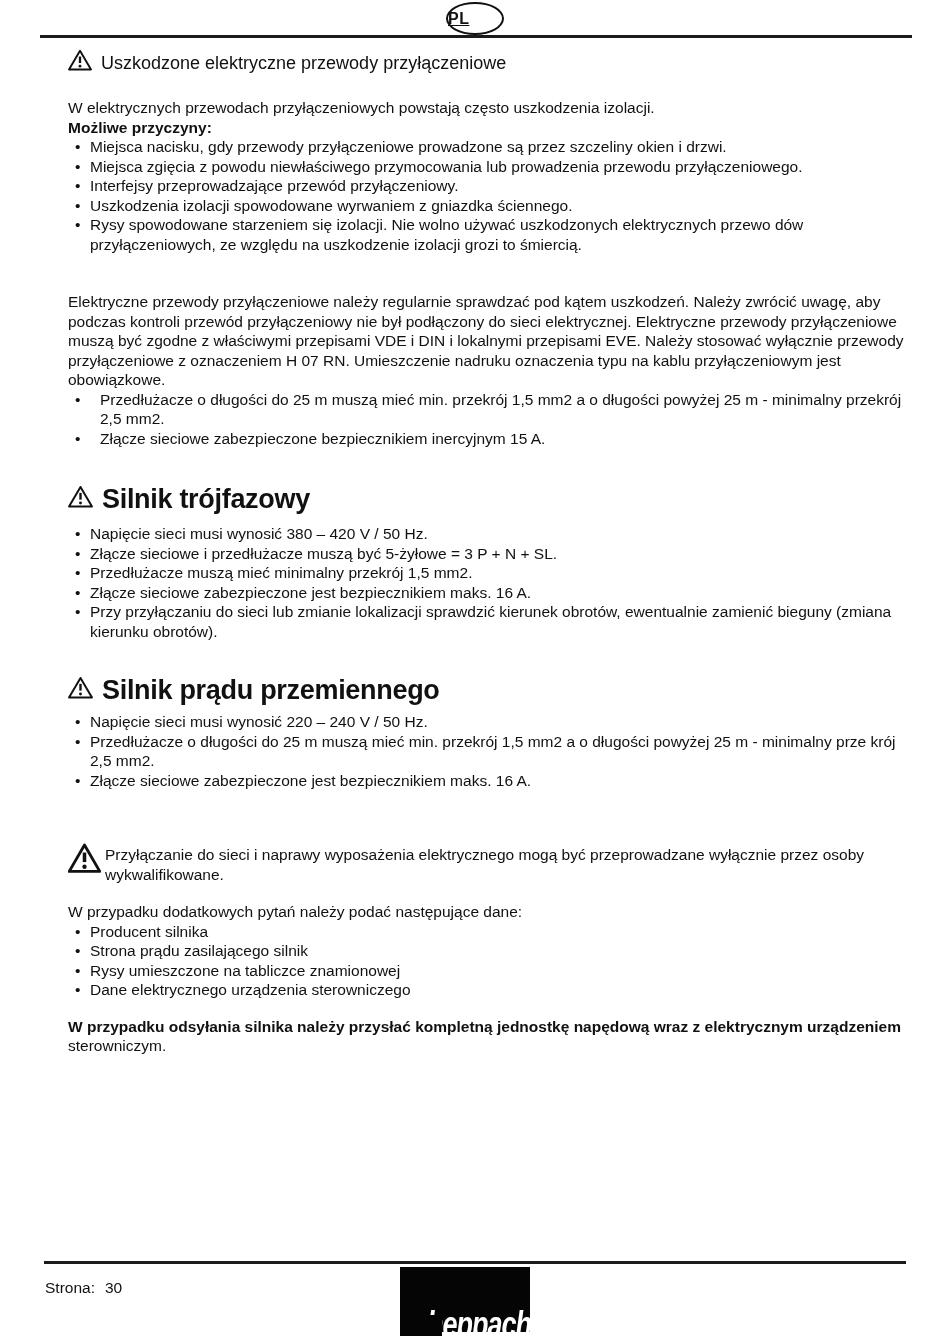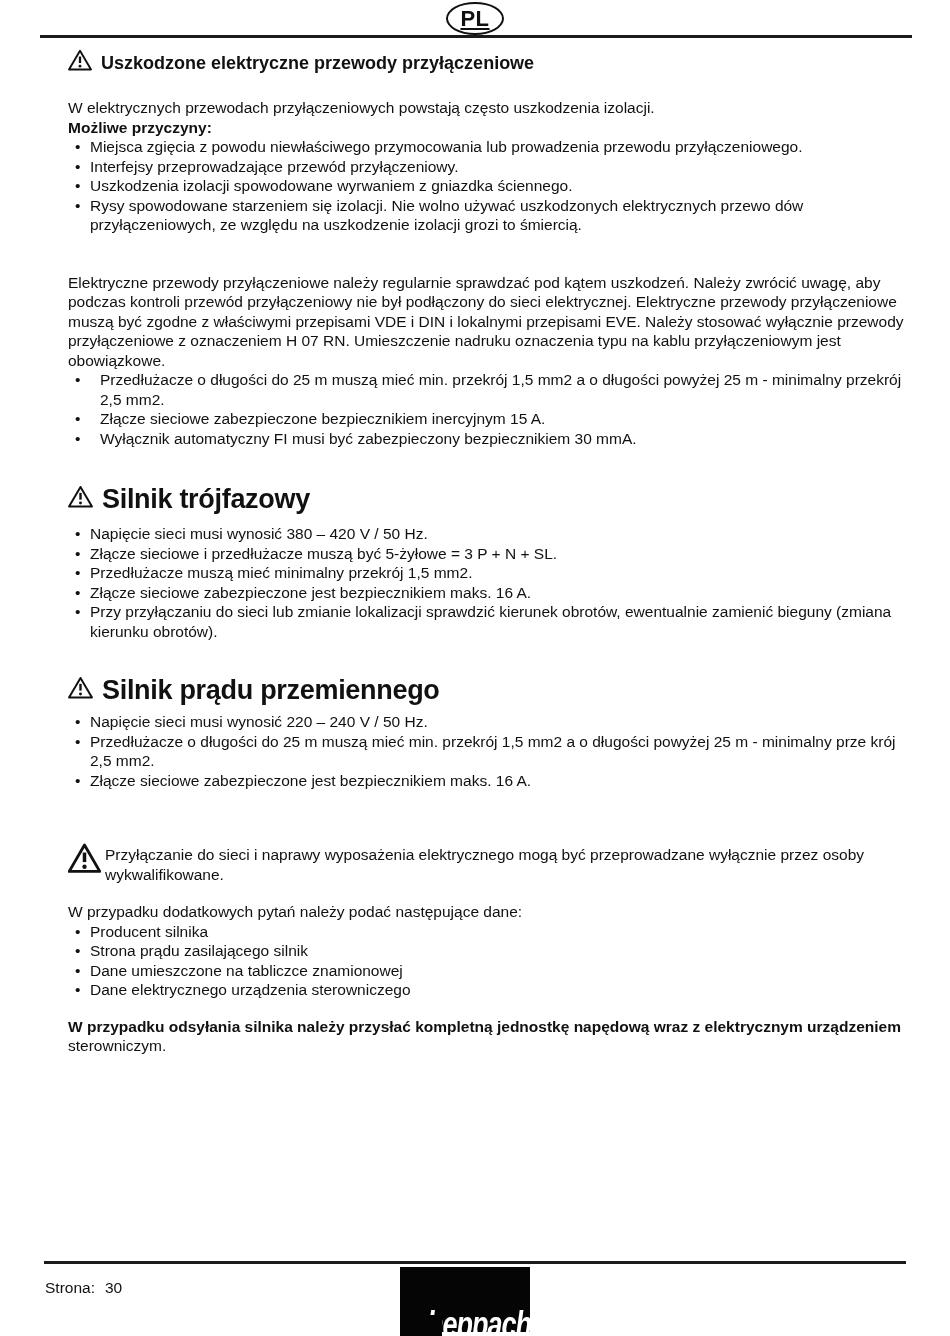--- a/index.html
+++ b/index.html
@@ -12,29 +12,29 @@
     font-size:15.5px;
     line-height:19.5px;
     overflow:hidden;
   }
 
   
   .pl-badge {
     position:absolute; top:2px; left:50%; transform:translateX(-50%);
     width:58px; height:33px;
     border:2.5px solid #111; border-radius:50%;
-    display:flex; align-items:center; justify-content:center;
-    font-weight:bold; font-size:22px; letter-spacing:0.5px;text-decoration:underline;
+    display:flex; align-items:center; justify-content:flex-start;
+    font-weight:bold; font-size:16px; letter-spacing:0.5px;text-decoration:underline;
   }
   .top-rule { position:absolute; top:35px; left:40px; right:38px; height:3px; background:#1b1b1b; }
 
   
   .col { position:absolute; left:68px; width:840px; }
 
-  .h-small { display:flex; align-items:center; gap:9px; font-weight:bold; font-size:18px; line-height:24px; }
+  .h-small { display:flex; align-items:center; gap:9px; font-weight:normal; font-size:18px; line-height:24px; }
   .h-big   { display:flex; align-items:flex-start; gap:9px; font-weight:bold; font-size:27px; line-height:30px; letter-spacing:-0.3px; }
   .warn-icon { flex:0 0 auto; display:inline-block; }
 
   .bold { font-weight:bold; }
 
   ul.blist { list-style:none; }
   ul.blist li { position:relative; padding-left:22px; }
   ul.blist li::before { content:"•"; position:absolute; left:7px; }
   ul.blist.wide li { padding-left:32px; }
 
@@ -72,30 +72,30 @@
         <path d="M12 1.8 L23 20.5 H1 Z" fill="none" stroke="#111" stroke-width="1.9" stroke-linejoin="round"></path>
         <line x1="12" y1="7.5" x2="12" y2="14" stroke="#111" stroke-width="2.3"></line>
         <circle cx="12" cy="17.2" r="1.4" fill="#111"></circle>
       </svg>
     </span>
     <span>Uszkodzone elektryczne przewody przyłączeniowe</span>
   </div>
   <p style="margin-top:21px;">W elektrycznych przewodach przyłączeniowych powstają często uszkodzenia izolacji.</p>
   <p class="bold">Możliwe przyczyny:</p>
   <ul class="blist">
+    <li>Miejsca nacisku, gdy przewody przyłączeniowe prowadzone są przez szczeliny okien i drzwi.</li>
     <li>Miejsca zgięcia z powodu niewłaściwego przymocowania lub prowadzenia przewodu przyłączeniowego.</li>
     <li>Interfejsy przeprowadzające przewód przyłączeniowy.</li>
     <li>Uszkodzenia izolacji spowodowane wyrwaniem z gniazdka ściennego.</li>
     <li>Rysy spowodowane starzeniem się izolacji. Nie wolno używać uszkodzonych elektrycznych przewo dów przyłączeniowych, ze względu na uszkodzenie izolacji grozi to śmiercią.</li>
   </ul>
   <p style="margin-top:38px;">Elektryczne przewody przyłączeniowe należy regularnie sprawdzać pod kątem uszkodzeń. Należy zwrócić uwagę, aby podczas kontroli przewód przyłączeniowy nie był podłączony do sieci elektrycznej. Elektryczne przewody przyłączeniowe muszą być zgodne z właściwymi przepisami VDE i DIN i lokalnymi przepisami EVE. Należy stosować wyłącznie przewody przyłączeniowe z oznaczeniem H 07 RN. Umieszczenie nadruku oznaczenia typu na kablu przyłączeniowym jest obowiązkowe.</p>
   <ul class="blist wide">
     <li>Przedłużacze o długości do 25 m muszą mieć min. przekrój 1,5 mm2 a o długości powyżej 25 m - minimalny prze­krój 2,5 mm2.</li>
     <li>Złącze sieciowe zabezpieczone bezpiecznikiem inercyjnym 15 A.</li>
-    <li>Wyłącznik automatyczny FI musi być zabezpieczony bezpiecznikiem 30 mmA.</li>
   </ul>
 </div>
 
 <div class="col" style="top:484px;">
   <div class="h-big">
     <span class="warn-icon">
       <svg width="25" height="23" viewBox="0 0 24 22">
         <path d="M12 1.8 L23 20.5 H1 Z" fill="none" stroke="#111" stroke-width="1.9" stroke-linejoin="round"></path>
         <line x1="12" y1="7.5" x2="12" y2="14" stroke="#111" stroke-width="2.3"></line>
         <circle cx="12" cy="17.2" r="1.4" fill="#111"></circle>
@@ -135,21 +135,21 @@
     <svg width="33" height="30" viewBox="0 0 24 22">
       <path d="M12 1.5 L23.2 20.8 H0.8 Z" fill="none" stroke="#111" stroke-width="2.1" stroke-linejoin="round"></path>
       <line x1="12" y1="7" x2="12" y2="14" stroke="#111" stroke-width="2.6"></line>
       <circle cx="12" cy="17.4" r="1.6" fill="#111"></circle>
     </svg><span>Przyłączanie do sieci i naprawy wyposażenia elektrycznego mogą być przeprowadzane wyłącznie przez osoby wykwalifikowane.</span>
   </p>
   <p style="margin-top:18px;">W przypadku dodatkowych pytań należy podać następujące dane:</p>
   <ul class="blist">
     <li>Producent silnika</li>
     <li>Strona prądu zasilającego silnik</li>
-    <li>Dane umieszczone na tabliczce znamionowej</li>
+    <li>Rysy umieszczone na tabliczce znamionowej</li>
     <li>Dane elektrycznego urządzenia sterowniczego</li>
   </ul>
   <p style="margin-top:17px;">
     <span class="bold">W przypadku odsyłania silnika należy przysłać kompletną jednostkę napędową wraz z elektrycznym urządzeniem</span>
     <span>sterowniczym.</span>
   </p>
 </div>
 
 <div class="footer-rule"></div>
 <div class="page-num">

